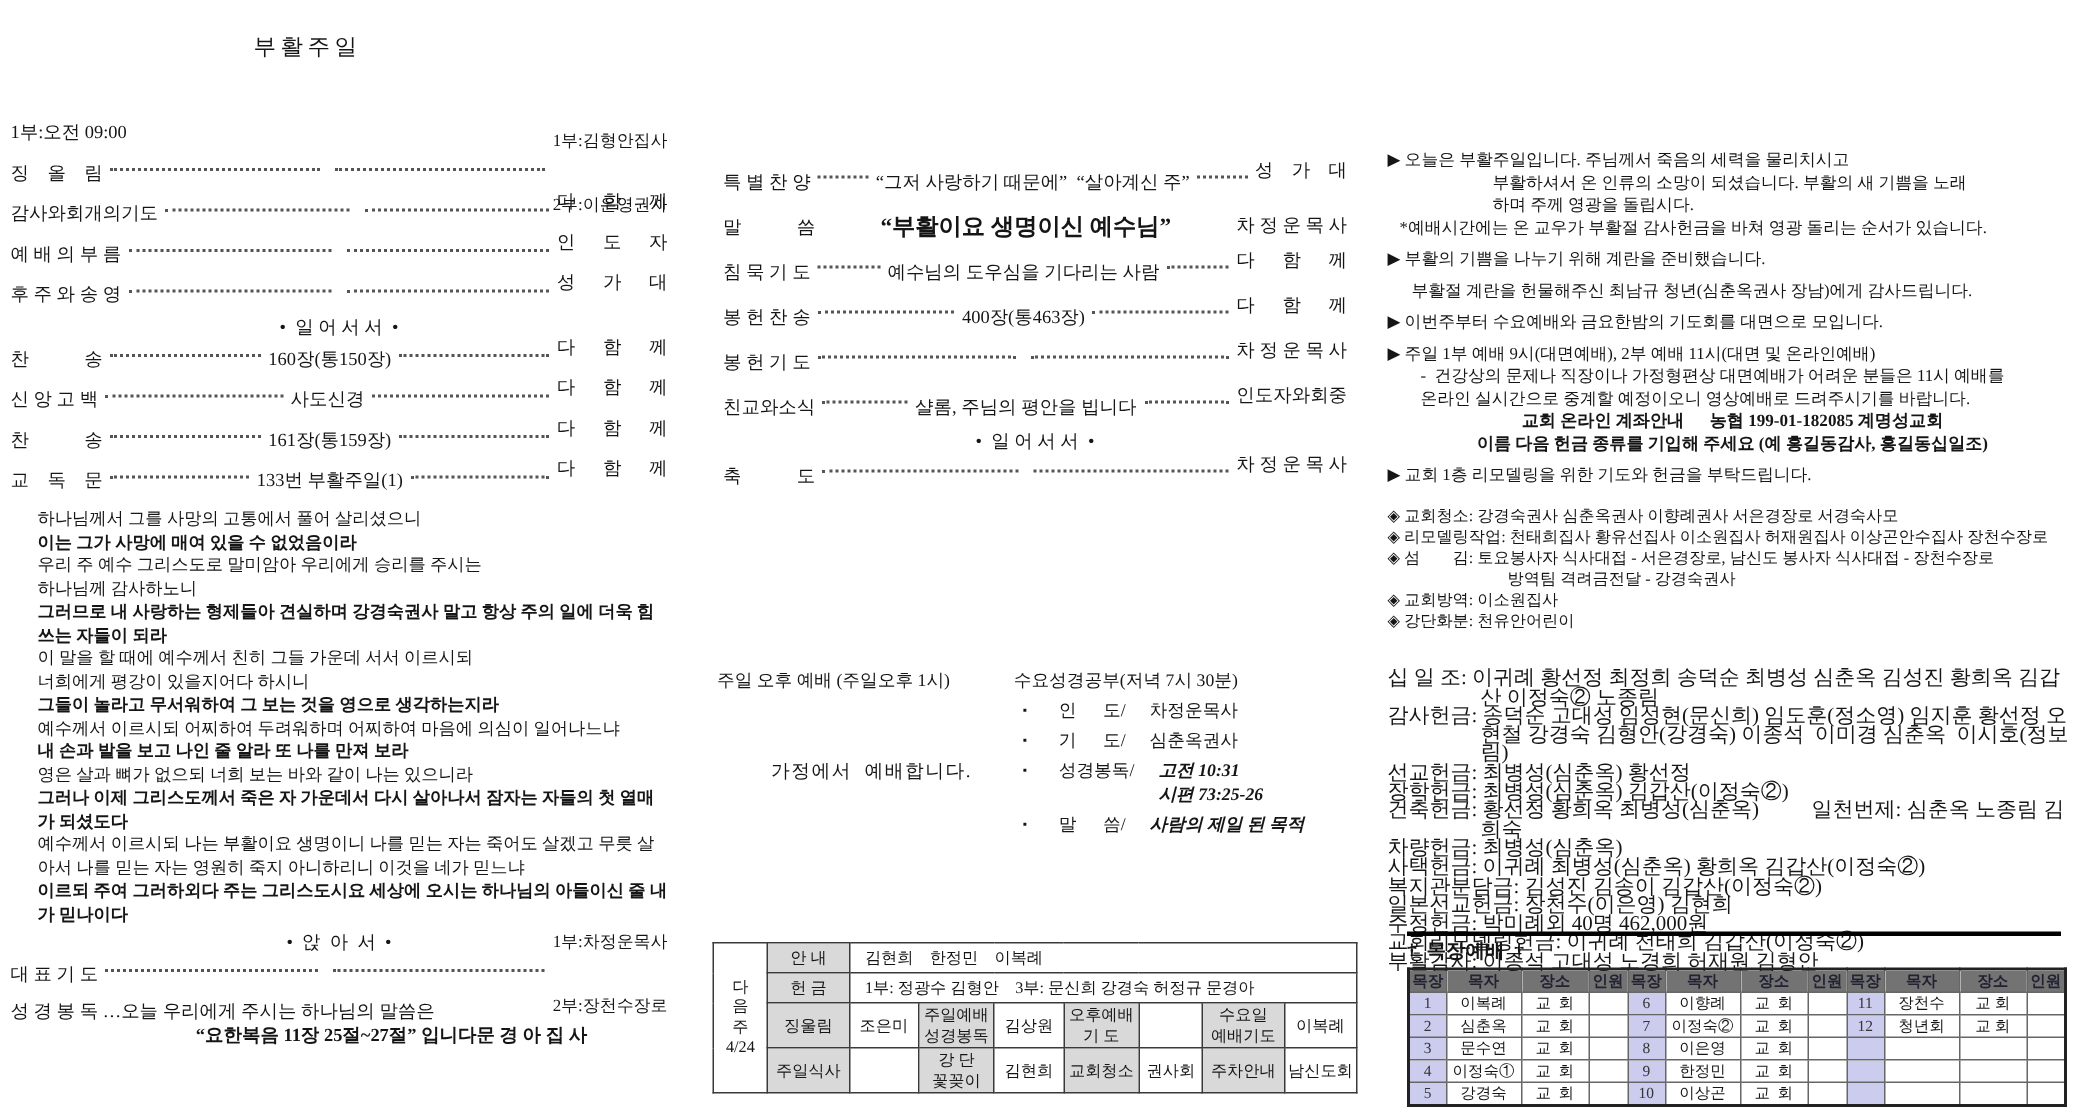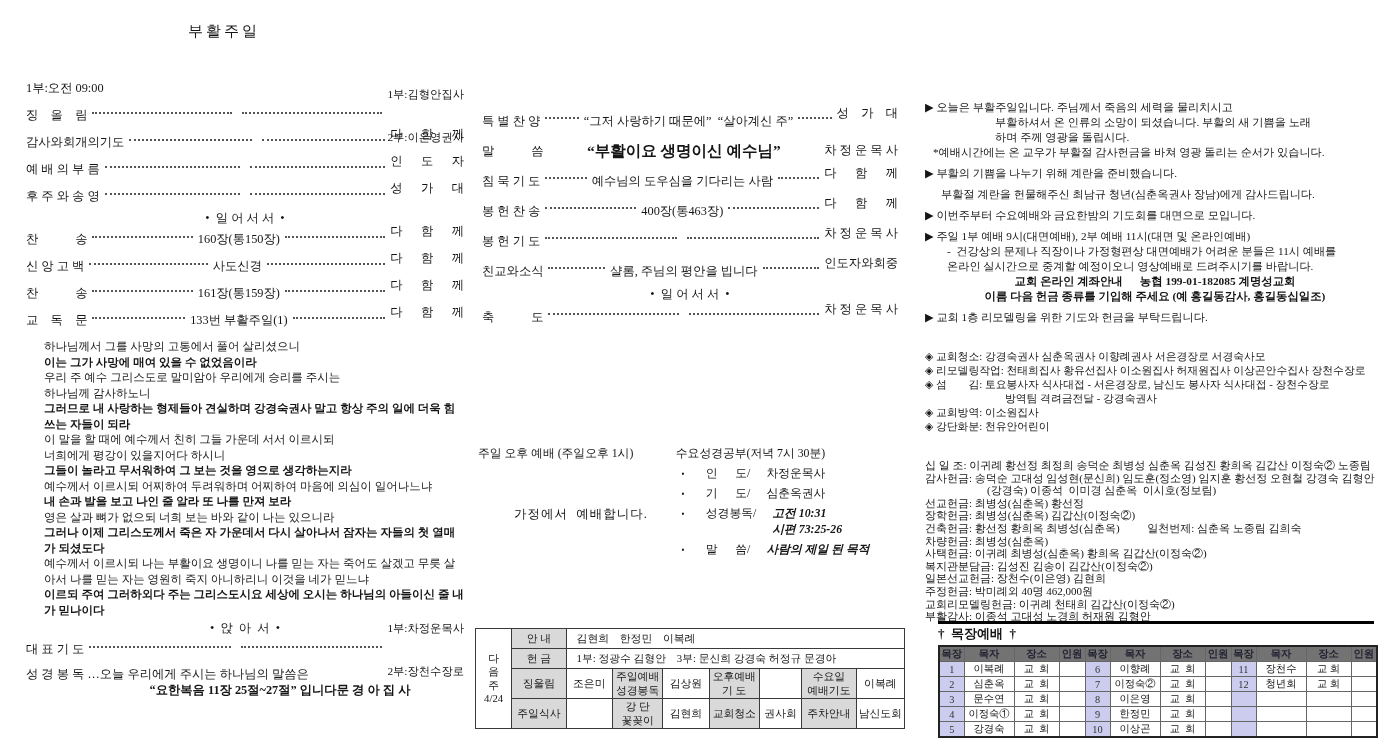--- a/index.html
+++ b/index.html
@@ -16,21 +16,21 @@
   .olabel,.ocenter,.oright,.r1,.r2{white-space:pre;}
   .dots{flex:1;border-bottom:2px dotted #555;height:0;margin:0 5px;transform:translateY(-3px);min-width:6px;}
   .oright{text-align:left;line-height:1.25;}
   .oright.two{font-size:11.3px;}
   .r1{display:block;}
   .r2{display:none;}
   .r2.show{display:block;}
   .stand{text-align:center;font-size:12.3px;height:16px;line-height:16px;white-space:pre;margin:0;}
 
   
-  #col-left{left:26px;top:22px;width:438px;}
+  #col-left{left:7px;top:22px;width:438px;}
   .title{font-size:15px;letter-spacing:3px;margin-left:162px;font-weight:normal;}
   .times{margin-top:40px;font-size:12.3px;line-height:15px;}
   #left-order1{margin-top:6px;}
   .reading{margin:5px 0 2px 18px;font-size:11.5px;line-height:15.5px;}
   .rline{white-space:pre-wrap;}
   .rline.b{font-weight:bold;}
   .scripture{font-size:12.3px;line-height:16px;margin-top:3px;}
   .srow{display:flex;justify-content:center;padding-left:70px;font-weight:bold;}
   .srow span{white-space:pre;}
 
@@ -60,25 +60,25 @@
 
   
   #right-col{left:925px;top:100px;width:460px;}
   .nline{font-size:11.2px;line-height:15px;white-space:pre-wrap;}
   .n1{padding-left:8px;}
   .n1b{padding-left:16px;}
   .n2{padding-left:22px;}
   .n3{padding-left:70px;}
   .nb{font-weight:bold;text-align:center;white-space:pre;font-size:11.4px;}
   .gap{margin-top:6px;}
-  .duty-list{margin-top:24px;}
+  .duty-list{margin-top:12px;}
   .dline{font-size:10.8px;line-height:14px;white-space:pre-wrap;}
   .d1{padding-left:80px;}
   .offer-list{margin-top:26px;}
-  .offer{font-size:11px;line-height:12.6px;padding-left:62px;text-indent:-62px;white-space:pre-wrap;}
+  .offer{font-size:14px;line-height:12.6px;padding-left:62px;text-indent:-62px;white-space:pre-wrap;}
 
   
   #mokjang{left:938px;top:621px;width:436px;}
   .mj-rule{border-top:3px solid #000;margin-bottom:1px;}
   .mj-title{text-align:left;font-weight:bold;font-size:13px;margin:1px 0 2px;white-space:pre;}
   table.mj{border-collapse:collapse;width:436px;table-layout:fixed;font-size:10.3px;border:2px solid #222;}
   .mj th,.mj td{border:1px solid #666;height:14px;text-align:center;padding:0;white-space:pre;overflow:hidden;}
   .mj th{background:#737373;font-weight:bold;color:#223;}
   .mj td.num{background:#ccccee;color:#333;}
 </style>

